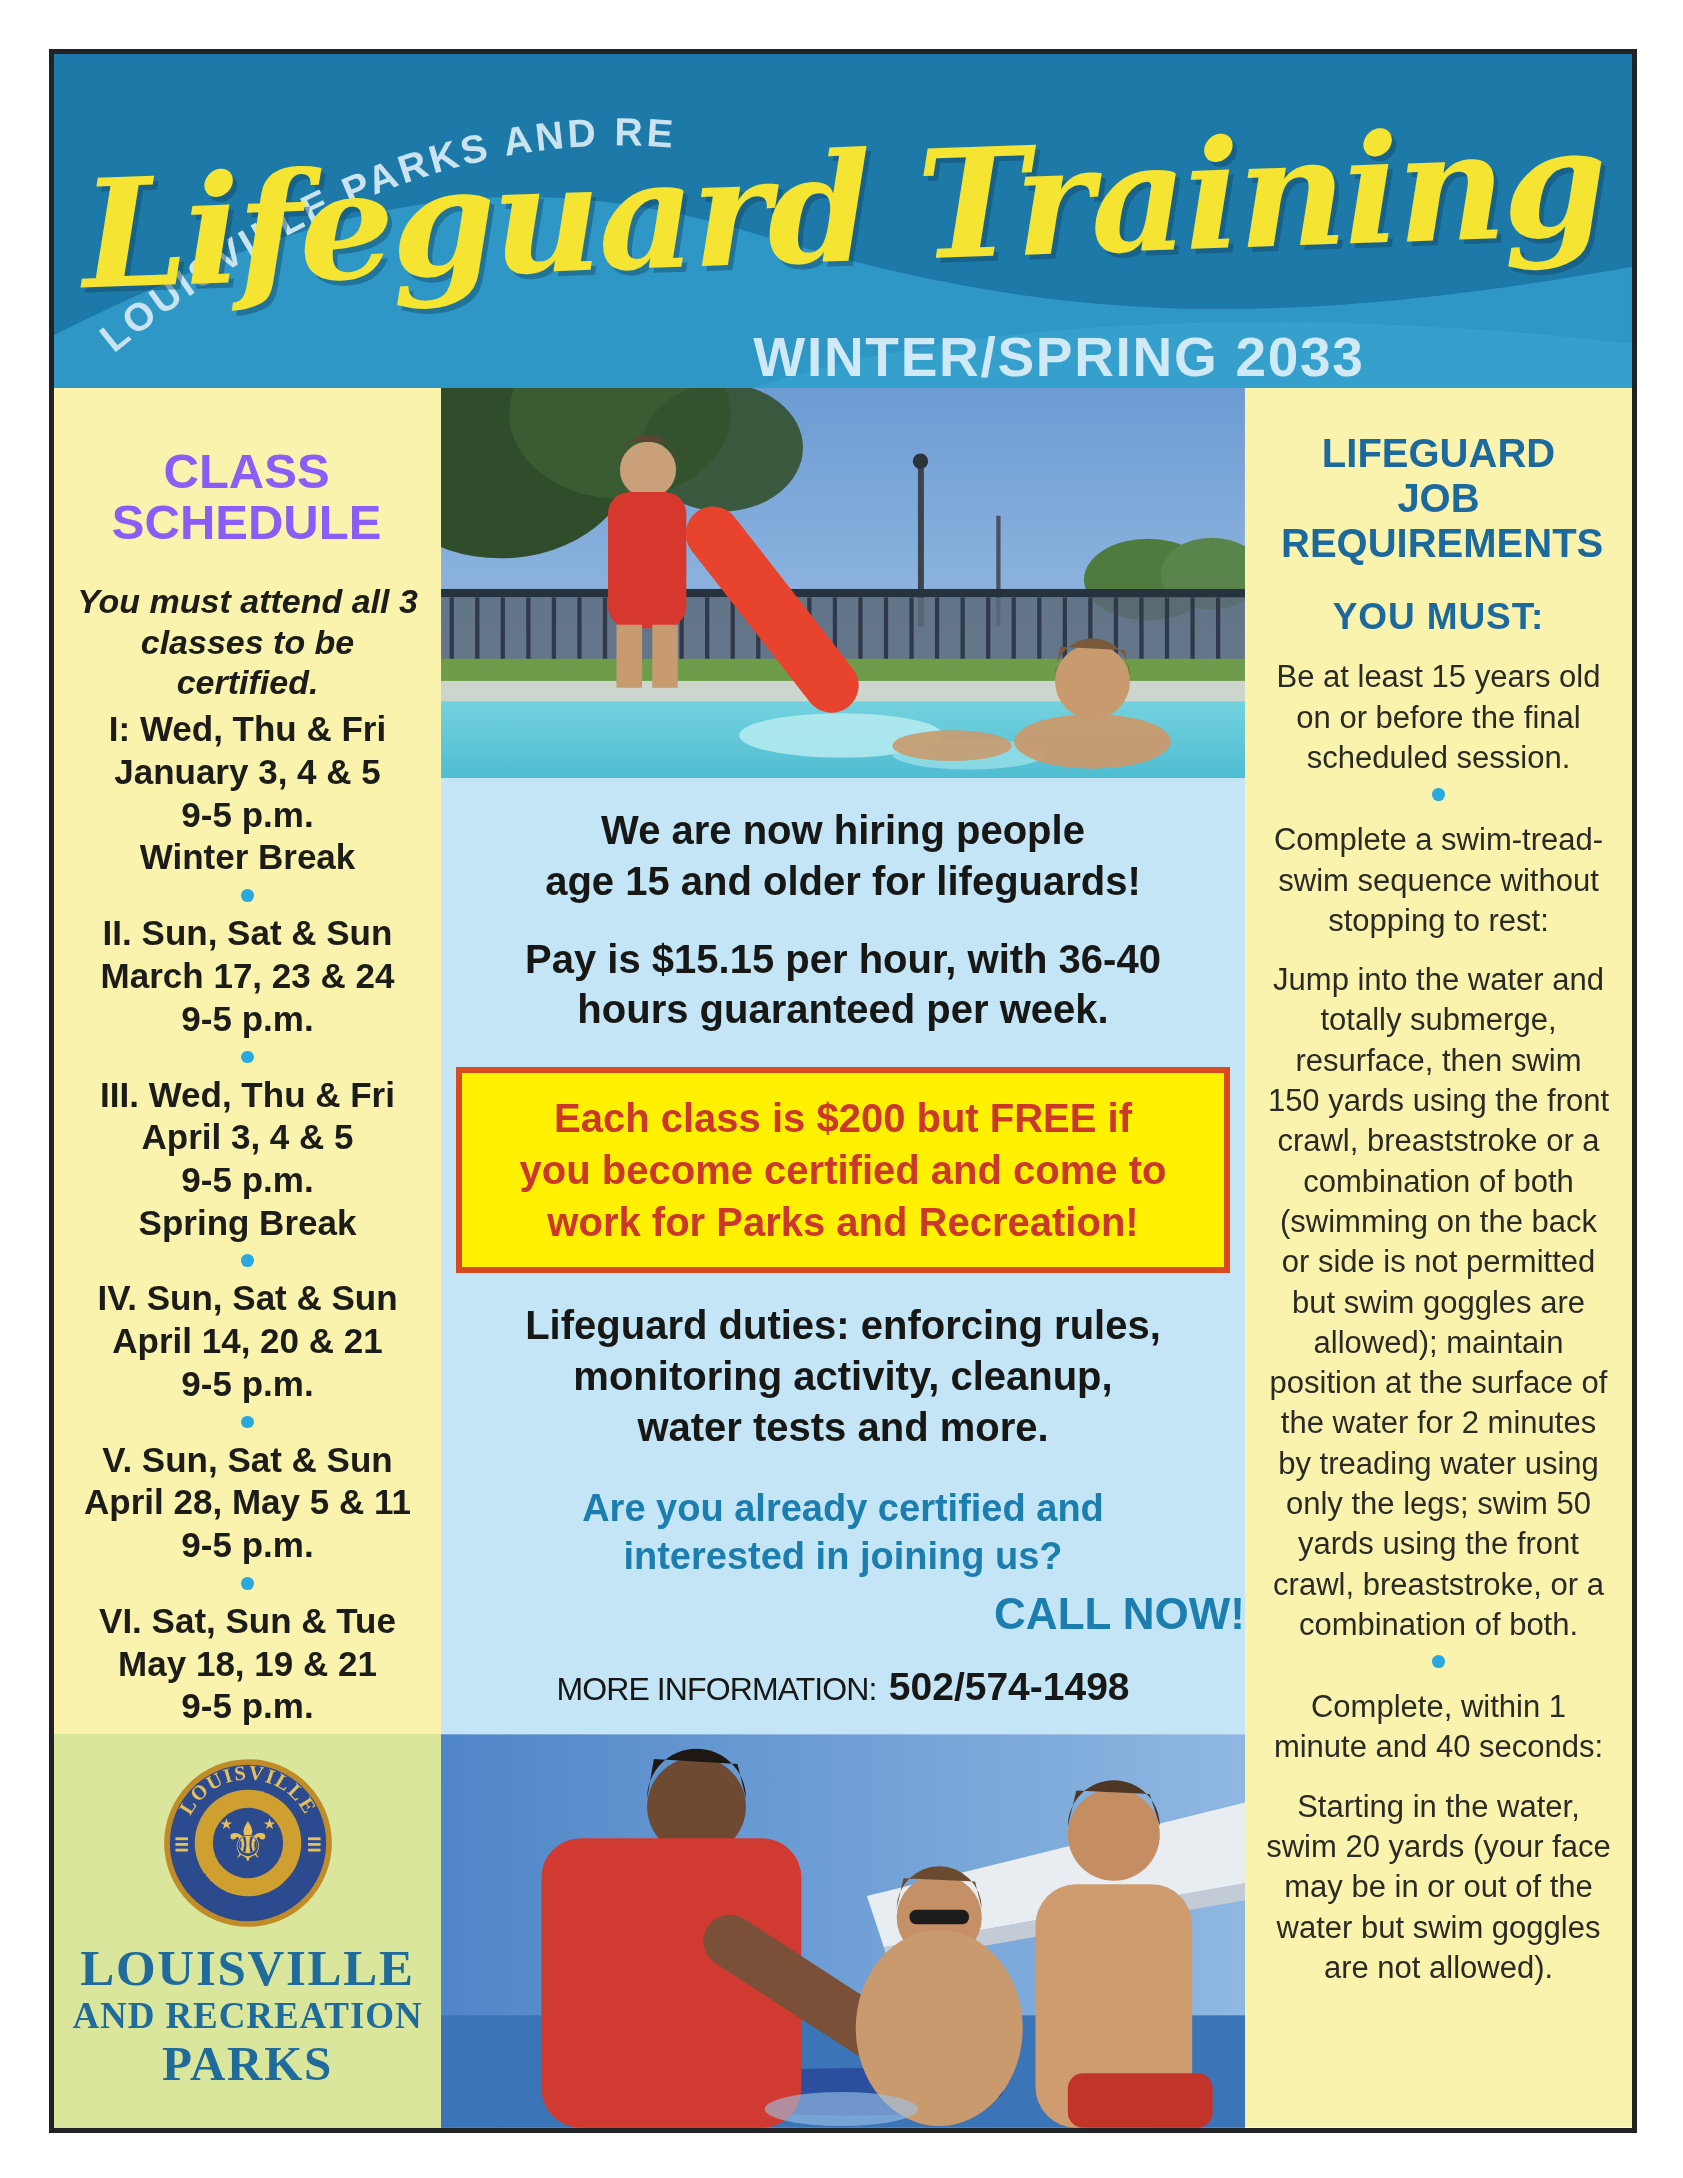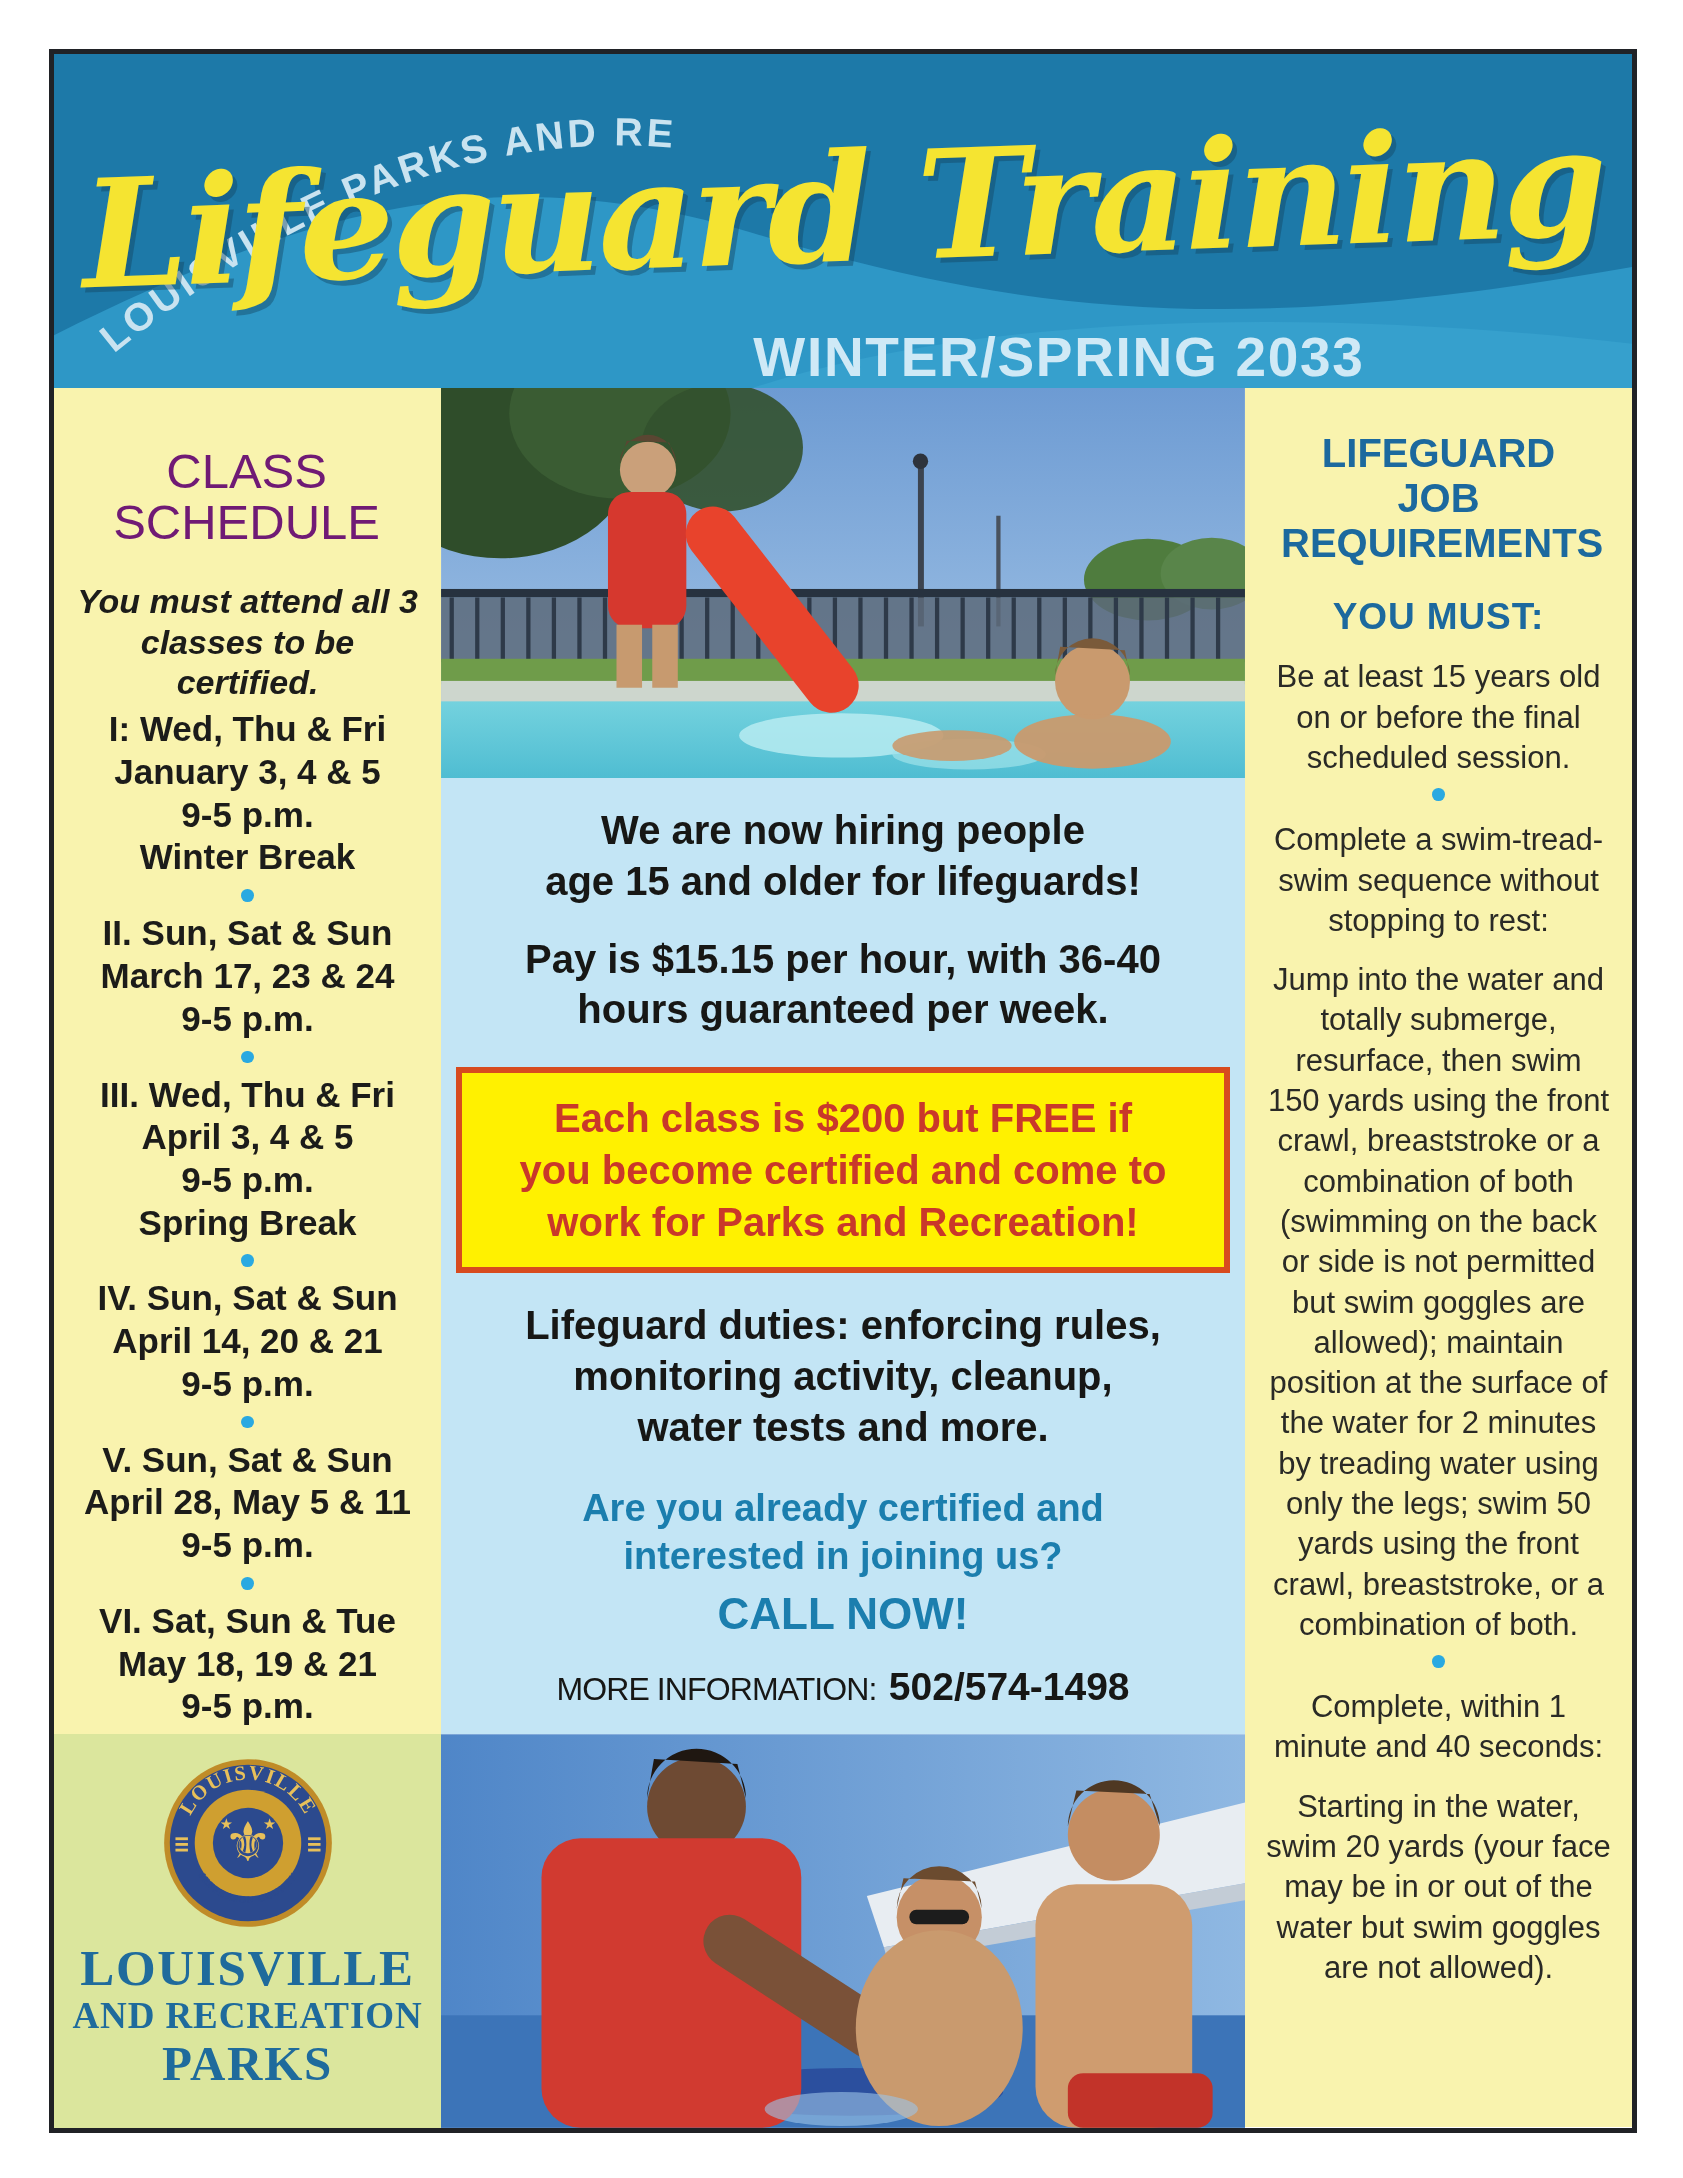--- a/index.html
+++ b/index.html
@@ -25,33 +25,33 @@
   .col-right{position:absolute;left:1191px;top:334px;width:387px;height:1739px;background:#f9f3ae;
              overflow:hidden;text-align:center;}
   .col-mid{position:absolute;left:387px;top:334px;width:804px;height:1739px;}
   .photo-top{position:absolute;left:0;top:0;width:804px;height:390px;overflow:hidden;}
   .mid-blue{position:absolute;left:0;top:390px;width:804px;height:956px;background:#c3e5f5;
             overflow:hidden;text-align:center;}
   .photo-bottom{position:absolute;left:0;top:1346px;width:804px;height:394px;overflow:hidden;}
   .panel-green{position:absolute;left:0;top:1680px;width:387px;height:394px;background:#dbe69d;
                text-align:center;overflow:hidden;}
 
-  .schedule-heading{margin:58px 13.6px 0;font-size:49px;line-height:1.05;font-weight:400;
-                    color:#701a75;max-width:358px;}
+  .schedule-heading{margin:58px 13.6px 0;font-size:49px;line-height:1.05;font-weight:700;
+                    color:#8b5cf6;max-width:358px;}
   .schedule-intro{margin:32px 20.4px 0;font-size:34px;font-style:italic;font-weight:bold;
                   color:#1c1c1a;line-height:1.2;}
   .session{margin-top:5.1px;font-size:35px;font-weight:bold;color:#1c1c1a;line-height:1.22;}
   .dot{width:12.8px;height:12.8px;border-radius:50%;background:#2aa9e1;margin:10.2px auto;}
 
   .mid-text{margin:27px 24px 0;font-size:40px;font-weight:bold;color:#171715;line-height:1.27;}
   .mid-text.first{}
   .highlight-box{margin:32px 15.3px 0;border:6.8px solid #d74b1f;background:#fff100;
                  padding:19px 8.5px;font-size:40px;font-weight:bold;color:#c9382a;line-height:1.3;}
   .question{margin:31px 24px 0;font-size:38px;font-weight:bold;color:#1b7eae;line-height:1.28;}
-  .call-now{margin:8.5px 0 0;font-size:44px;font-weight:800;color:#1b7eae;}
+  .call-now{margin:8.5px 0 0;font-size:44px;font-weight:800;color:#1b7eae;text-align:right;}
   .info-line{margin:25.6px 0 0;color:#171715;}
   .info-line .lbl{font-size:32px;font-weight:500;letter-spacing:-0.9px;}
   .info-line .phone{font-size:39px;font-weight:800;margin-left:8.5px;}
 
   .req-heading{margin:43px 13.6px 0 13.6px;font-size:40px;line-height:1.12;font-weight:800;
                color:#1c699e;max-width:315px;margin-left:auto;margin-right:auto;}
   .you-must{margin:31px 0 0;font-size:37px;font-weight:800;color:#1c699e;letter-spacing:0.9px;}
   .req-para{margin:19px 20.4px 0;font-size:31px;color:#2a2a26;line-height:1.3;}
 
   .seal-wrap{margin:24px auto 0;width:170px;height:170px;}

